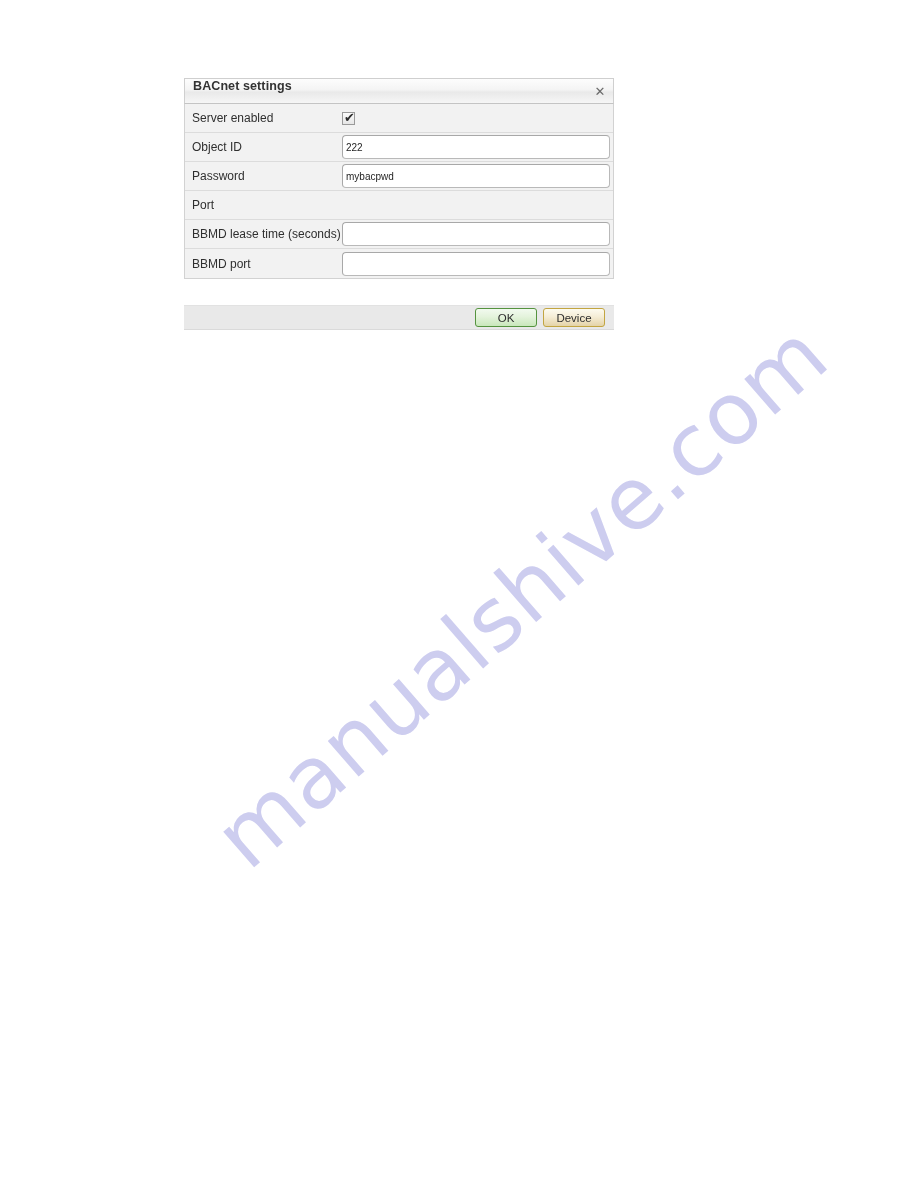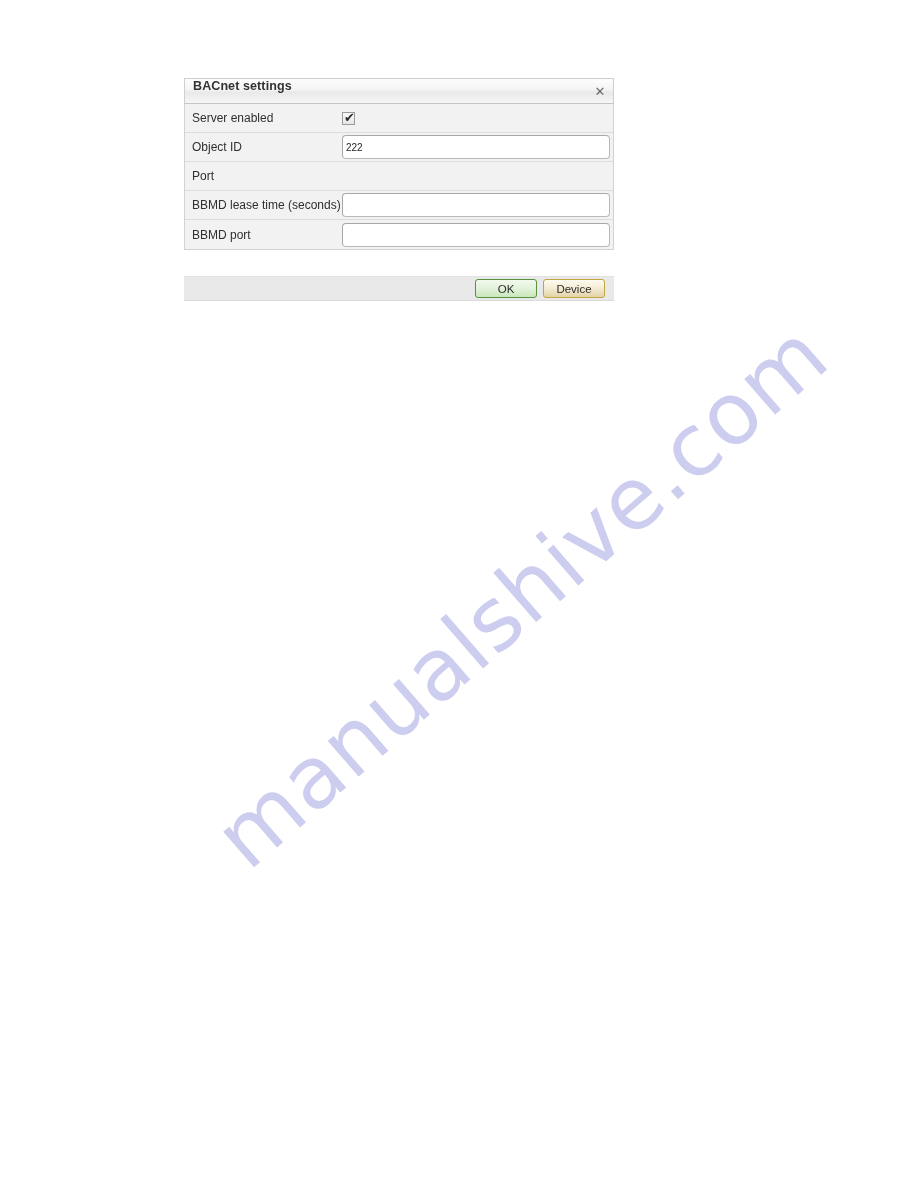--- a/index.html
+++ b/index.html
@@ -223,20 +223,26 @@
       </div>
     </div>
 
     <div class="field-row">
       <div class="field-label">Object ID</div>
       <div class="field-control">
         <input class="txt" type="text" value="222" style="">
       </div>
     </div>
 
+    <div class="field-row">
+      <div class="field-label">Password</div>
+      <div class="field-control">
+        <input class="txt" type="text" value="mybacpwd" style="">
+      </div>
+    </div>
 
 
     <div class="field-row">
       <div class="field-label">Port</div>
     </div>
 
 
     <div class="field-row">
       <div class="field-label">BBMD lease time (seconds)</div>
       <div class="field-control">

